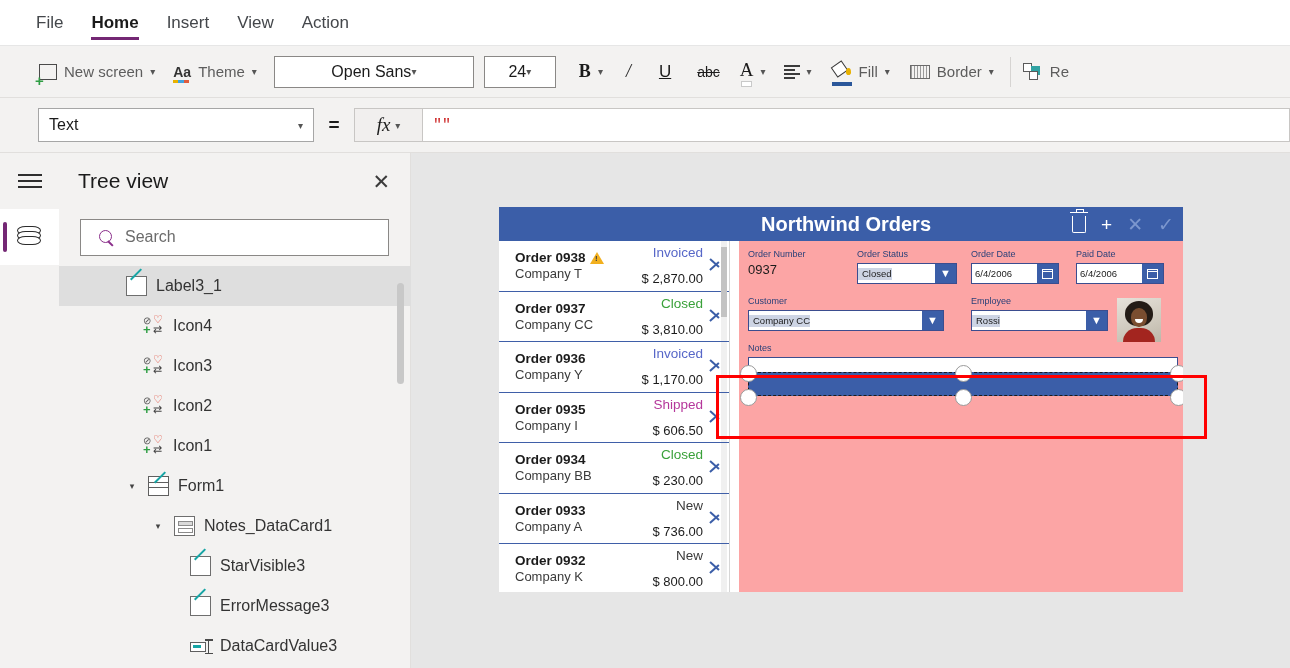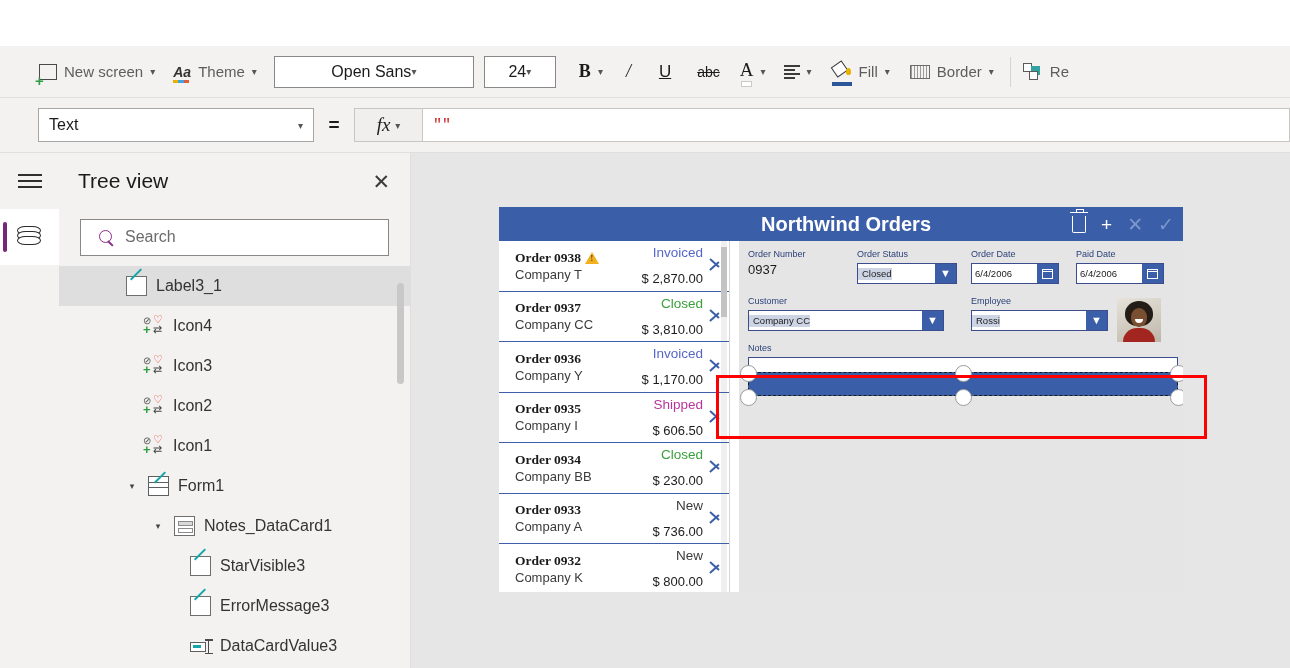--- a/index.html
+++ b/index.html
@@ -38,21 +38,21 @@
   }
   .chev { font-size:10px; color:#555; }
   .chev::before { content:"\25BE"; }
   .rb-sep { width:1px; height:30px; background:#d6d4d2; margin:0 6px; }
 
   .newscreen-icon { width:18px;height:16px;border:1.6px solid #4a4a4a;position:relative; }
   .newscreen-icon::after{
     content:"+"; position:absolute; left:-5px; bottom:-9px;
     color:#2f9e44; font-size:15px; font-weight:bold; line-height:1;
   }
-  .theme-icon { font-size:14px; color:#333; position:relative; font-weight:600;font-style:italic;}
+  .theme-icon { font-size:14px; color:#333; position:relative; font-weight:600;}
   .theme-icon::after{
     content:""; position:absolute; left:0; bottom:-3px; width:16px; height:3px;
     background:linear-gradient(to right,#e8b100 0 33%,#41a3e0 33% 66%,#e05c3e 66% 100%);
   }
 
   .sel {
     height:32px; background:#fff; border:1px solid #8a8886;
     display:flex; align-items:center; justify-content:center;
     padding:0 9px; font-size:16px; color:#1b1b1b;
   }
@@ -227,21 +227,21 @@
   
   .gallery{
     position:absolute;left:0;top:34px;width:231px;height:351px;background:#fff;
     border-right:1px solid #d6d6d6;overflow:hidden;
   }
   .g-item{
     height:50.5px;border-bottom:1.4px solid #3f5fa8;
     display:flex;align-items:center;padding:0 0 0 16px;position:relative;
   }
   .g-left{ width:104px; }
-  .g-order{ font-size:13.5px;font-weight:bold;color:#1b1b1b;display:flex;align-items:center;gap:4px;font-family:Liberation Serif, serif; }
+  .g-order{ font-size:13.5px;font-weight:bold;color:#1b1b1b;display:flex;align-items:center;gap:4px; }
   .g-company{ font-size:13px;color:#3b3b3b;margin-top:1px; }
   .g-right{ width:84px;text-align:right; }
   .g-status{ font-size:13.5px; }
   .g-amount{ font-size:13px;color:#1b1b1b;margin-top:11px; }
   .g-chev{
     position:absolute;right:9px;top:13px;width:11px;height:20px;
   }
   .g-chev::before,.g-chev::after{
     content:"";position:absolute;left:1px;width:12px;height:2.2px;background:#3b5ea8;
   }
@@ -269,21 +269,21 @@
     position:absolute;left:262px;top:0;height:36px;line-height:34px;
     font-size:20px;font-weight:bold;color:#fff;
   }
   .form-actions{ position:absolute;right:9px;top:0;height:34px;display:flex;align-items:center;gap:15px; }
   .fa{ color:#fff;font-size:19px;line-height:1; }
   .fa.dim{ color:#7c97ce; }
   .trash{ position:relative;width:14px;height:17px;border:1.6px solid #fff;border-top:none;border-radius:0 0 2px 2px; }
   .trash::before{ content:"";position:absolute;left:-3px;top:-4px;width:18px;height:1.8px;background:#fff; }
   .trash::after{ content:"";position:absolute;left:3px;top:-7px;width:6px;height:2px;border:1.6px solid #fff;border-bottom:none; }
 
-  .detail{ position:absolute;left:240px;top:34px;width:444px;height:351px;background:#e5e5e5; }
+  .detail{ position:absolute;left:240px;top:34px;width:444px;height:351px;background:#fca5a5; }
   .fld{ position:absolute; }
   .fld-label{ font-size:9px;color:#2b4179;margin-bottom:3px;white-space:nowrap; }
   .fld-text{ font-size:13px;color:#1b1b1b; }
   .ctrl{
     height:21px;border:1.4px solid #3b4d8f;background:#fff;display:flex;align-items:center;
     position:relative;
   }
   .ctrl-val{ font-size:9.5px;color:#1b1b1b;padding-left:4px;background:#cdd4e4;line-height:12px; }
   .ctrl-btn{
     position:absolute;right:0;top:0;bottom:0;width:21px;background:#3b5ea8;
@@ -325,20 +325,27 @@
   }
   .redbox{
     position:absolute;border:3px solid #ff0000;
   }
 </style>
 </head>
 <body>
 
 <div id="app">
 
+  <div class="menubar">
+    <div class="menuitem">File</div>
+    <div class="menuitem active">Home</div>
+    <div class="menuitem">Insert</div>
+    <div class="menuitem">View</div>
+    <div class="menuitem">Action</div>
+  </div>
 
   <div class="ribbon">
 
     <div class="rb">
       <span class="newscreen-icon"></span>
       <span>New screen</span>
       <span class="chev"></span>
     </div>
 
     <div class="rb">

